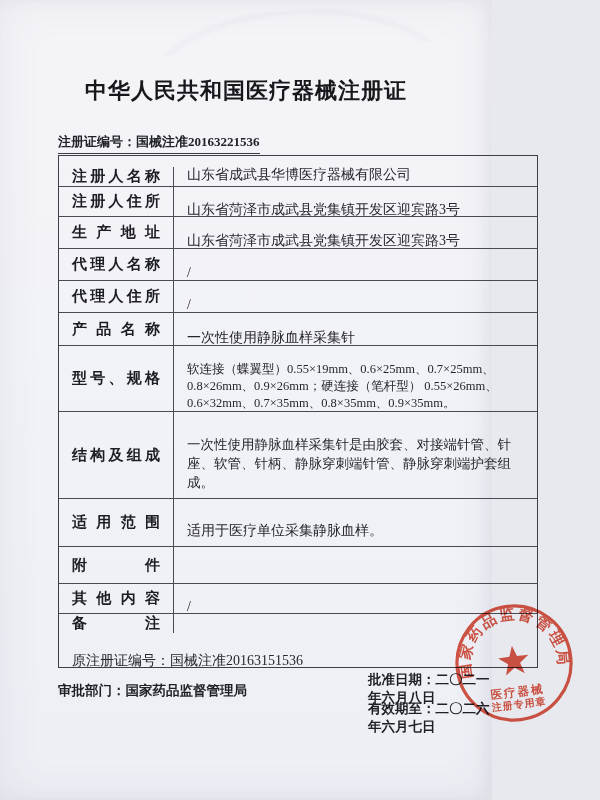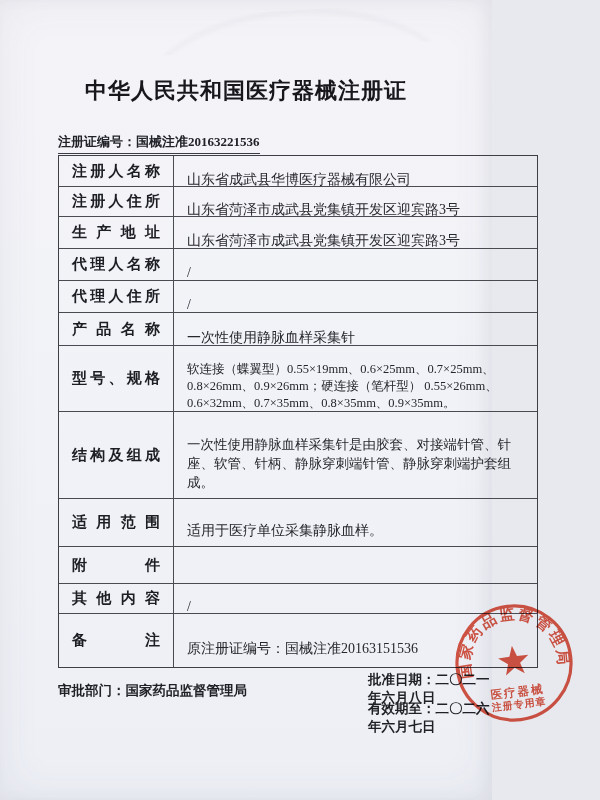--- a/index.html
+++ b/index.html
@@ -81,24 +81,24 @@
     display: flex;
     align-items: center;
     padding: 2px 8px 2px 13px;
   }
   .cell-value span {
     font-size: 14px;
     line-height: 19px;
     color: #26262d;
     margin-top: 16px;
   }
-  .r1 { height: 30px; } .r2 { height: 30px; } .r3 { height: 32px; }
+  .r1 { height: 30px; align-items: flex-end; } .r2 { height: 30px; } .r3 { height: 32px; }
   .r4 { height: 32px; } .r5 { height: 32px; } .r6 { height: 33px; }
   .r7 { height: 66px; } .r8 { height: 87px; } .r9 { height: 48px; }
-  .r10 { height: 37px; } .r11 { height: 30px; } .r12 { height: 54px; }
+  .r10 { height: 37px; } .r11 { height: 30px; } .r12 { height: 54px; flex-direction: column; }
   .r7 .cell-value span { font-size: 12.5px; line-height: 17px; }
   .r8 .cell-value span { font-size: 13.5px; line-height: 19px; }
   .footer-left {
     position: absolute;
     left: 58px; top: 682px;
     font-size: 13.5px;
     font-weight: bold;
     color: #1f1f26;
   }
   .footer-right-1 {

